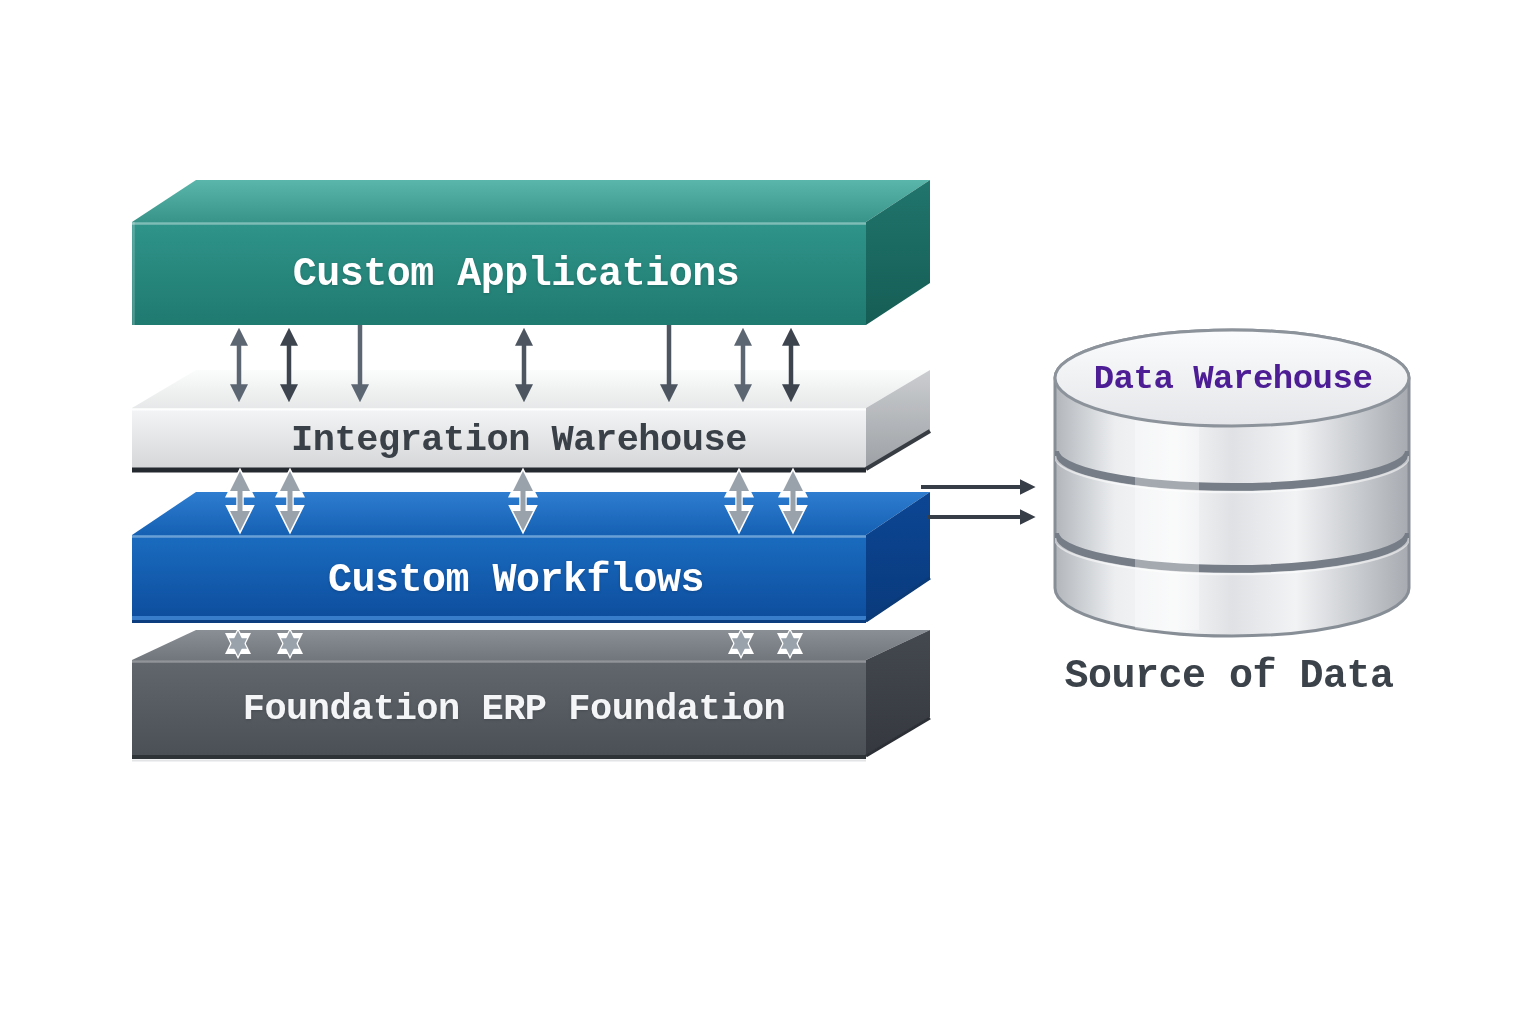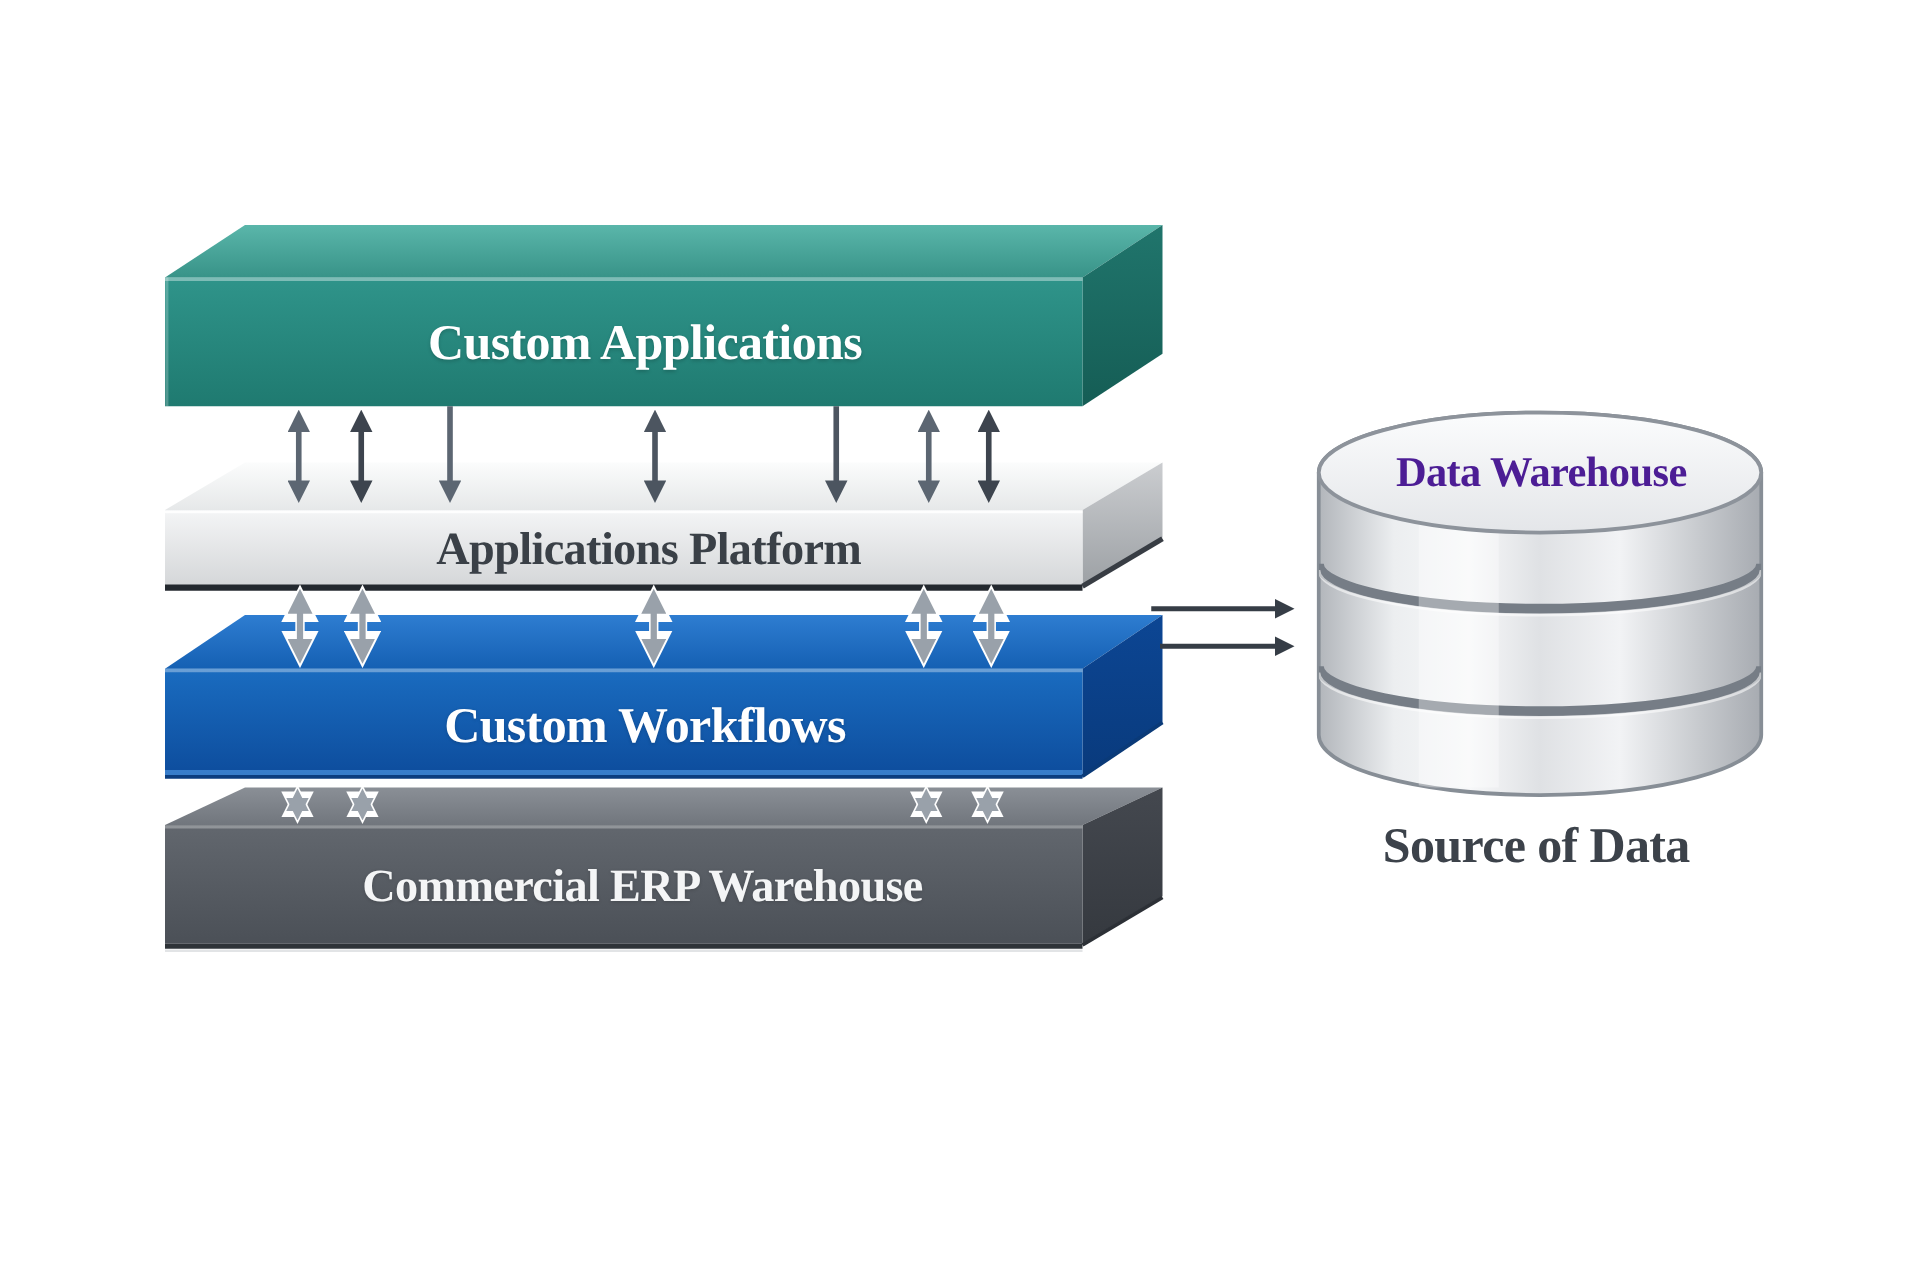--- a/index.html
+++ b/index.html
@@ -2,21 +2,21 @@
 <html><head>
 <meta charset="utf-8">
 <style>
   html, body { margin: 0; padding: 0; background: #ffffff; }
   .stage {
     position: relative;
     width: 1536px;
     height: 792px;
     overflow: hidden;
     background: #ffffff;
-    font-family: Liberation Serif, serif;
+    font-family: Liberation Mono, monospace;
   }
   .art { position: absolute; left: 0; top: 0; }
   .lbl {
     position: absolute;
     transform: translate(-50%, -50%);
     font-weight: bold;
     white-space: nowrap;
     letter-spacing: -0.5px;
     pointer-events: none;
   }
@@ -221,23 +221,23 @@
       <path d="M1055,533 A177,36 0 0 0 1409,533" fill="none" stroke="#767d86" stroke-width="8"></path>
       <path d="M1055,538 A177,36 0 0 0 1409,538" fill="none" stroke="rgba(255,255,255,0.55)" stroke-width="2.5"></path>
       <rect x="1135" y="380" width="64" height="250" fill="#ffffff" opacity="0.35"></rect>
     </g>
     <ellipse cx="1232" cy="378" rx="177" ry="48" fill="url(#gCylTop)" stroke="#8d939b" stroke-width="3"></ellipse>
   </g>
 </svg>
 
 <div class="lbl lbl-custom-apps lbl-on-dark">Custom Applications</div>
 
-<div class="lbl lbl-integration">Applications Platform</div>
+<div class="lbl lbl-integration">Integration Warehouse</div>
 
 <div class="lbl lbl-custom-workflows lbl-on-dark">Custom Workflows</div>
 
-<div class="lbl lbl-erp lbl-on-dark">Commercial ERP Warehouse</div>
+<div class="lbl lbl-erp lbl-on-dark">Foundation ERP Foundation</div>
 
 <div class="lbl lbl-warehouse">Data Warehouse</div>
 
 <div class="lbl lbl-truth">Source of Data</div>
 
 </div>
 
 </body></html>

